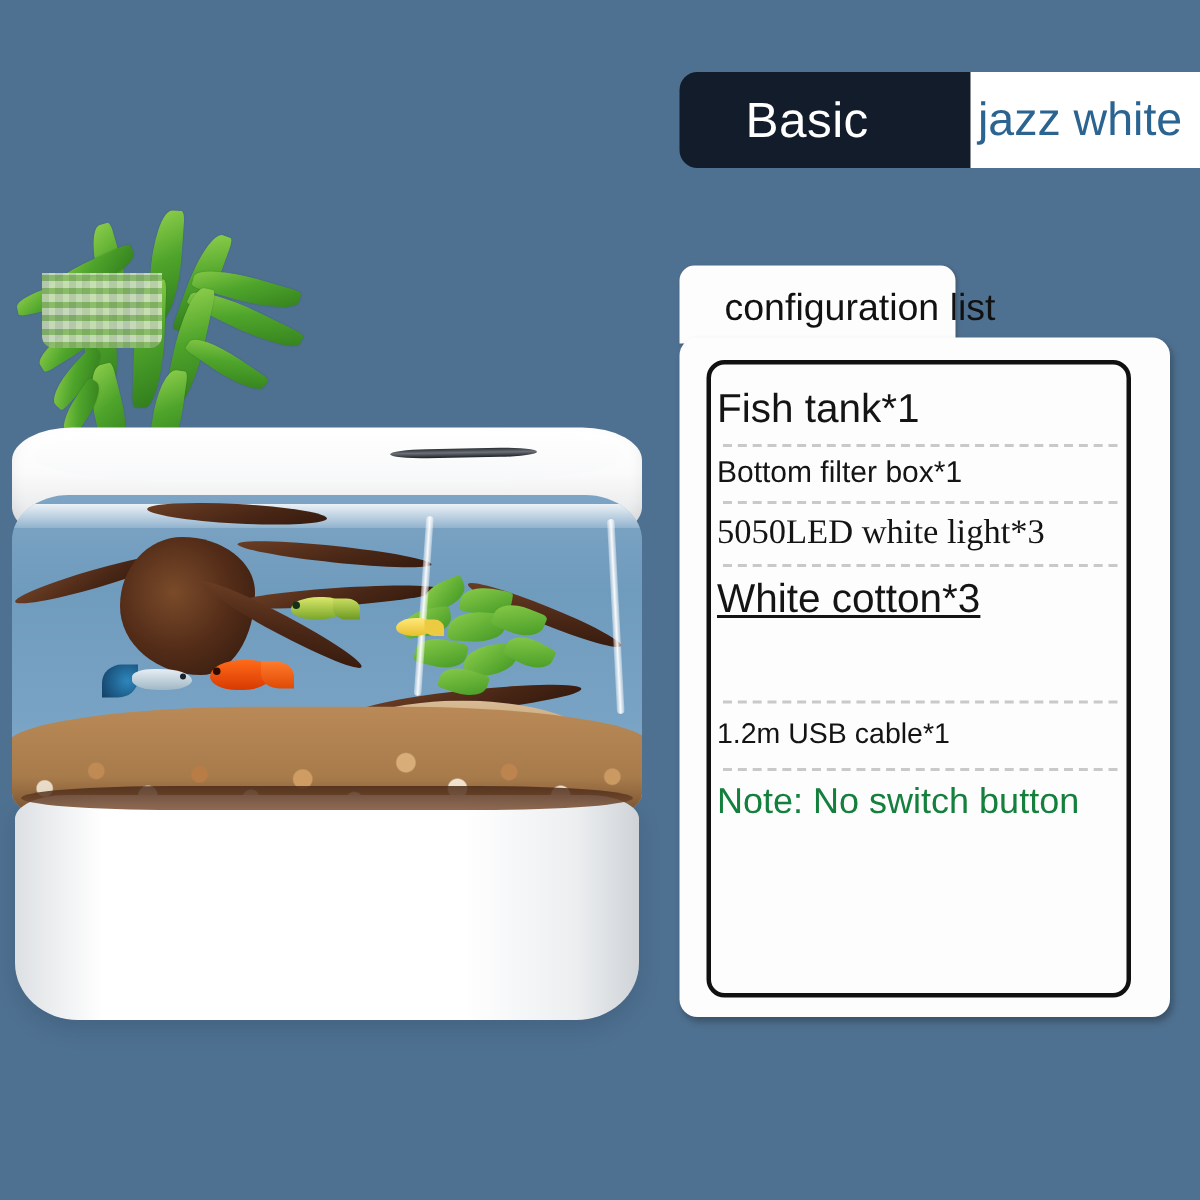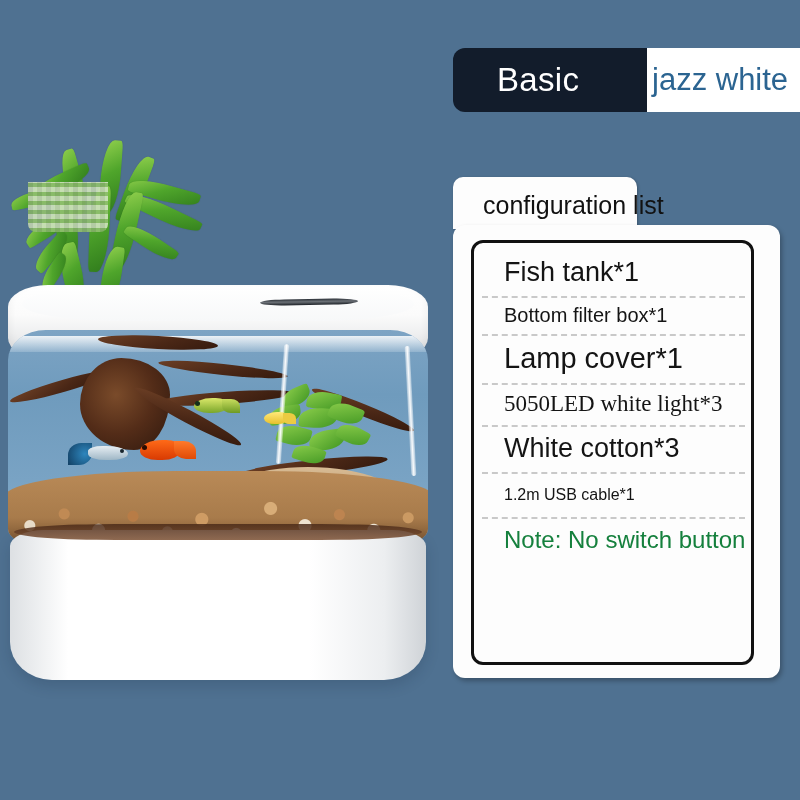--- a/index.html
+++ b/index.html
@@ -224,21 +224,21 @@
     width: 283px; height: 425px;
     border: 3px solid #111111;
     border-radius: 12px;
     background: #fdfdfd;
     padding: 6px 0 0 0;
     overflow: hidden;
   }
 
   .config-item {
     position: relative;
-    padding: 0 10px 0 30px;
+    padding: 0 10px 0 4px;
     color: #141414;
     white-space: nowrap;
     display: flex;
     align-items: center;
   }
   .config-item + .config-item::before {
     content: "";
     position: absolute;
     left: 8px; right: 6px; top: 0;
     border-top: 2px dashed #c9c9c9;
@@ -346,28 +346,25 @@
 <div id="config-tab-label">configuration list</div>
 
 <div id="config-card"></div>
 <div id="config-inner">
     <div class="config-item" style="font-size: 27px; height: 47px;">
       <span>Fish tank*1</span>
     </div>
     <div class="config-item" style="font-size: 20px; height: 38px;">
       <span>Bottom filter box*1</span>
     </div>
-    <div class="config-item" style="font-size: 29px; height: 49px;">
-      <span>Lamp cover*1</span>
-    </div>
     <div class="config-item" style="font-size: 23px; height: 42px; font-family: Liberation Serif, serif;">
       <span>5050LED white light*3</span>
     </div>
-    <div class="config-item" style="font-size: 27px; height: 47px;">
+    <div class="config-item" style="font-size: 27px; height: 47px; text-decoration: underline;">
       <span>White cotton*3</span>
     </div>
-    <div class="config-item" style="font-size: 16px; height: 45px;">
+    <div class="config-item" style="font-size: 19px; height: 45px; margin-top: 44px;">
       <span>1.2m USB cable*1</span>
     </div>
     <div class="config-item red" style="font-size: 24px; height: 46px; color: #15803d;">
       <span>Note: No switch button</span>
     </div>
   </div>
 
 </body></html>

